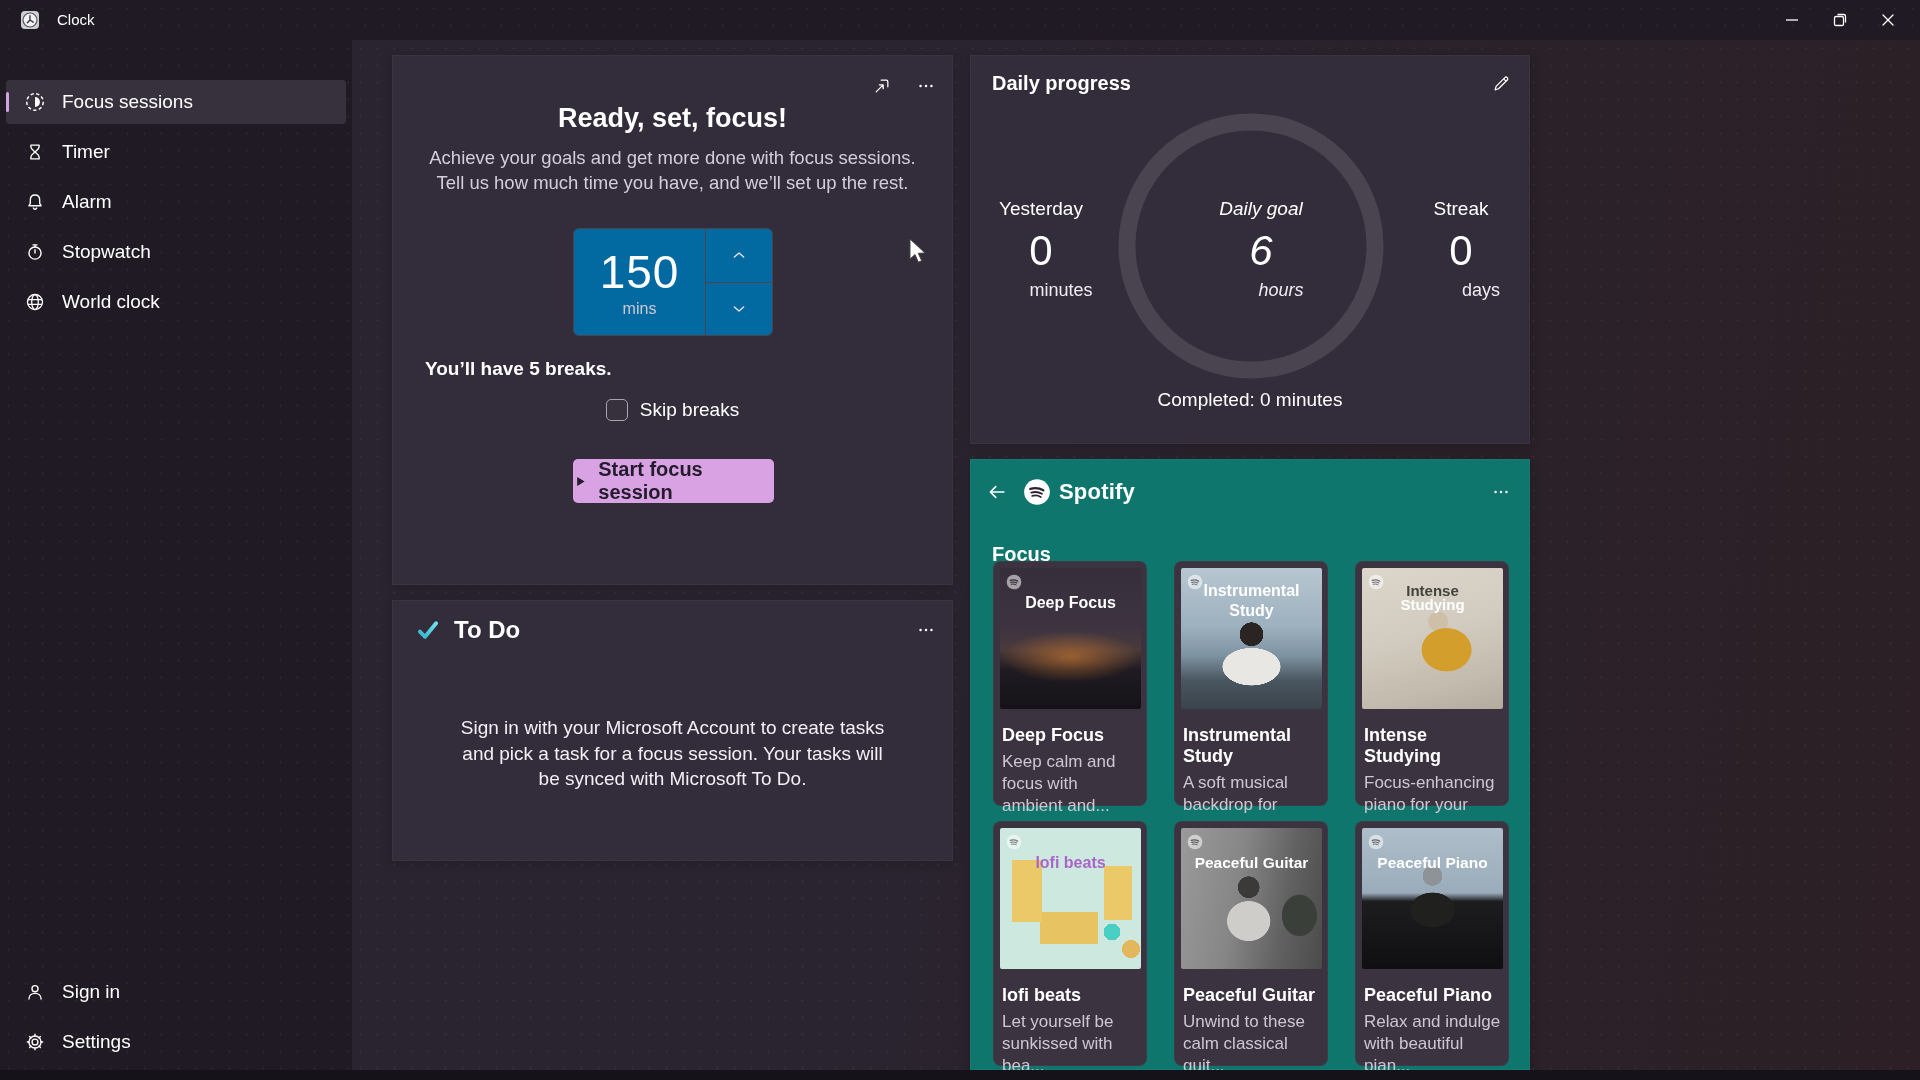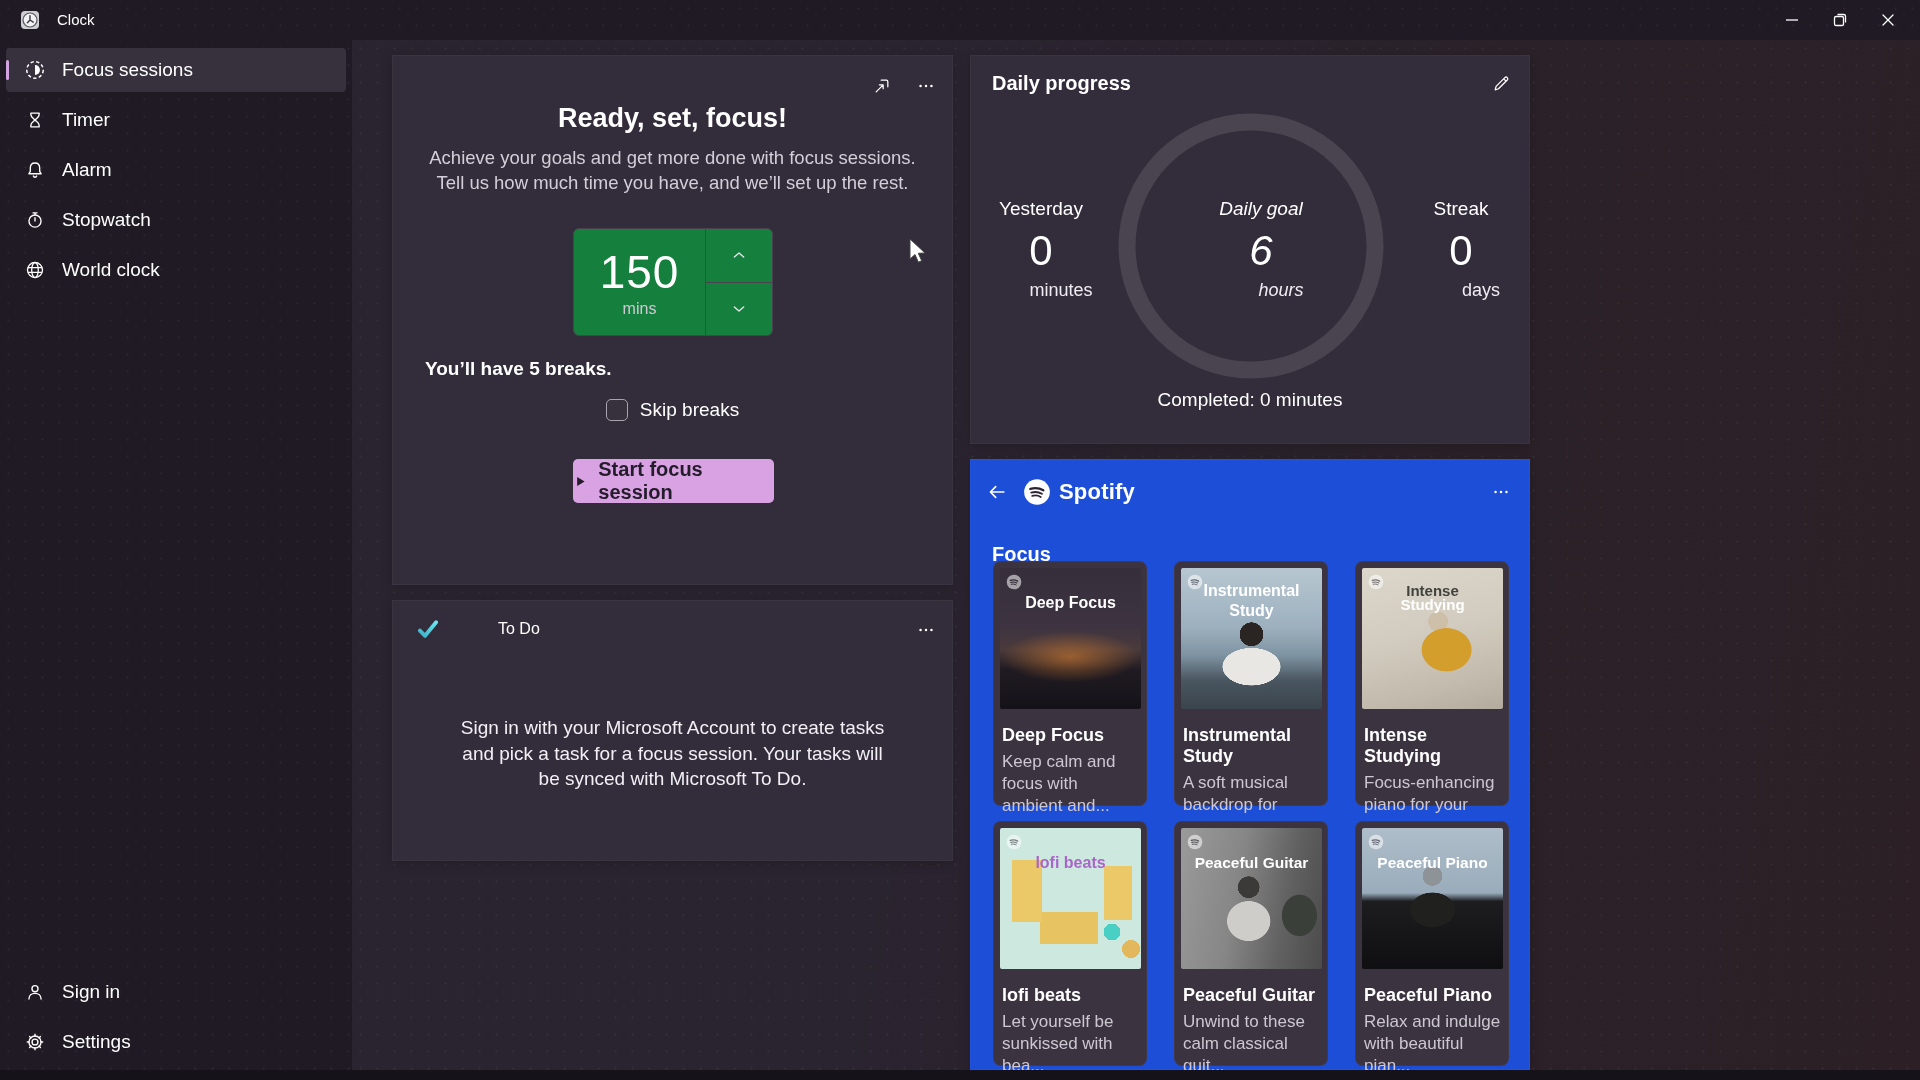--- a/index.html
+++ b/index.html
@@ -18,72 +18,72 @@
   .win-btn { width:48px; height:40px; display:flex; align-items:center; justify-content:center; }
 
   
   .sidebar { position:absolute; left:0; top:40px; width:352px; height:1040px;
     background-color:#1f1a23;
     background-image:radial-gradient(rgba(255,255,255,0.04) 1px, transparent 1.3px);
     background-size:17px 17px; }
   .nav-list { position:absolute; left:6px; right:6px; top:8px; }
   .nav-item { position:relative; height:44px; margin-bottom:6px; border-radius:4px;
     display:flex; align-items:center; padding-left:18px; gap:16px; }
-  .nav-item.selected { background:#37313e; }
+  .nav-item.selected { background:#37313e;margin-top:32px; }
   .nav-item.selected::before { content:""; position:absolute; left:0; top:12px;
     width:3px; height:20px; border-radius:2px; background:#d2a3e0; }
   .nav-icon { width:22px; height:22px; flex:0 0 22px; display:flex; align-items:center; justify-content:center; }
   .nav-label { font-size:19px; color:#fff; }
   .nav-bottom { position:absolute; left:6px; right:6px; bottom:10px; }
 
   
   .main { position:absolute; left:352px; top:40px; width:1568px; height:1040px;
     background-image:radial-gradient(rgba(255,255,255,0.04) 1px, transparent 1.3px),
       linear-gradient(100deg,#2a2430 0%, #2a2430 38%, #2b2128 72%, #2c2026 100%);
     background-size:17px 17px, auto; }
   .bottom-strip { position:absolute; left:0; top:1070px; width:1920px; height:10px; background:#15121a; z-index:30; }
 
   .card { position:absolute; background:#332c3a; border-radius:0;
     border:1px solid rgba(255,255,255,0.035); box-shadow:0 2px 10px rgba(0,0,0,0.22); }
   .card-focus  { left:392px; top:55px;  width:561px; height:530px; }
   .card-todo   { left:392px; top:600px; width:561px; height:261px; }
   .card-daily  { left:970px; top:55px;  width:560px; height:389px; }
-  .card-spotify{ left:970px; top:459px; width:560px; height:611px; background:#1d4ed8; }
+  .card-spotify{ left:970px; top:459px; width:560px; height:611px; background:#0f766e; }
 
   .icon-btn { width:32px; height:32px; border-radius:4px; display:flex; align-items:center; justify-content:center; }
 
   
   .focus-topicons { position:absolute; top:14px; right:10px; display:flex; gap:12px; }
   .focus-title { position:absolute; top:47px; left:0; right:0; text-align:center;
     font-size:27px; font-weight:600; }
   .focus-sub { position:absolute; top:89px; left:30px; right:30px; text-align:center;
     font-size:18.5px; line-height:25px; color:#d3ced9; }
   .stepper { position:absolute; left:180px; top:172px; width:200px; height:108px;
-    background:#15803d; border:1px solid #4a434f; border-radius:6px; display:flex; }
+    background:#0369a1; border:1px solid #4a434f; border-radius:6px; display:flex; }
   .stepper-value { width:132px; height:100%; display:flex; flex-direction:column;
     align-items:center; justify-content:center; border-right:1px solid #4a434f; }
   .stepper-num { font-size:46px; font-weight:400; line-height:50px; letter-spacing:1px; }
   .stepper-unit { font-size:16px; color:#cfc9d4; margin-top:3px; }
   .stepper-btns { flex:1; display:flex; flex-direction:column; }
   .stepper-btn { flex:1; display:flex; align-items:center; justify-content:center; }
   .stepper-btn.up { border-bottom:1px solid #4a434f; }
   .breaks-text { position:absolute; top:302px; left:16px; right:0; text-align:left;
     font-size:19px; font-weight:600;padding-left:16px; }
   .skip-row { position:absolute; top:343px; left:0; right:0; display:flex;
     align-items:center; justify-content:center; gap:12px; }
   .checkbox { width:22px; height:22px; border:1px solid #a8a3ae; border-radius:5px;
     background:rgba(255,255,255,0.02); }
   .skip-label { font-size:19px; }
   .start-btn { position:absolute; left:180px; top:403px; width:201px; height:44px;
     background:#d9a2e3; border-radius:5px; display:flex; align-items:center;
     justify-content:center; gap:11px; color:#221c2b; font-size:20px; font-weight:600; }
 
   
   .todo-header { position:absolute; top:15px; left:22px; display:flex; align-items:center; gap:13px; }
-  .todo-title { font-size:16px; font-weight:400;margin-left:44px; }
+  .todo-title { font-size:24px; font-weight:700; }
   .todo-ellipsis { position:absolute; top:13px; right:10px; }
   .todo-body { position:absolute; top:114px; left:62px; right:62px; text-align:center;
     font-size:19px; line-height:25.5px; color:#f2eff5; }
 
   
   .daily-title { position:absolute; top:16px; left:21px; font-size:20px; font-weight:700; }
   .pencil-btn { position:absolute; top:12px; right:12px; }
   .ring { position:absolute; left:140px; top:50px; }
   .stat { position:absolute; width:140px; text-align:center; top:140px; }
   .stat.s0 { left:0; } .stat.s1 { left:220px;font-style:italic; } .stat.s2 { left:420px; }

